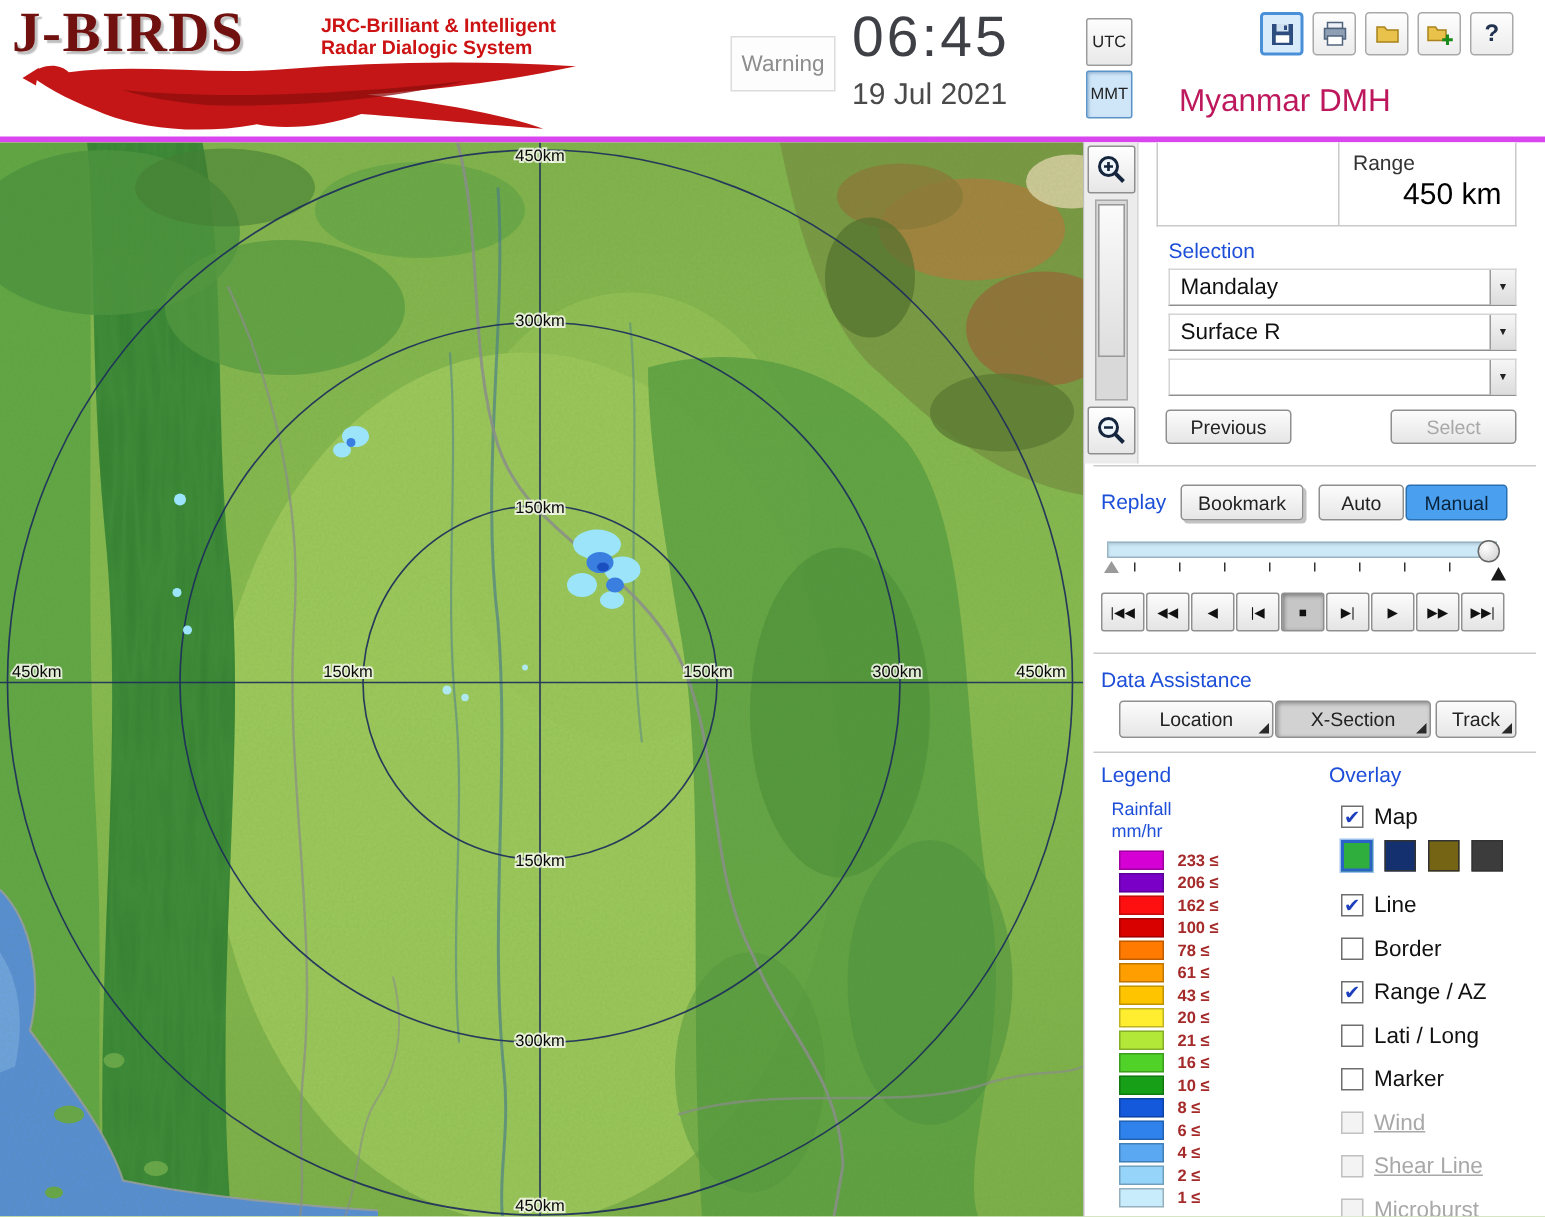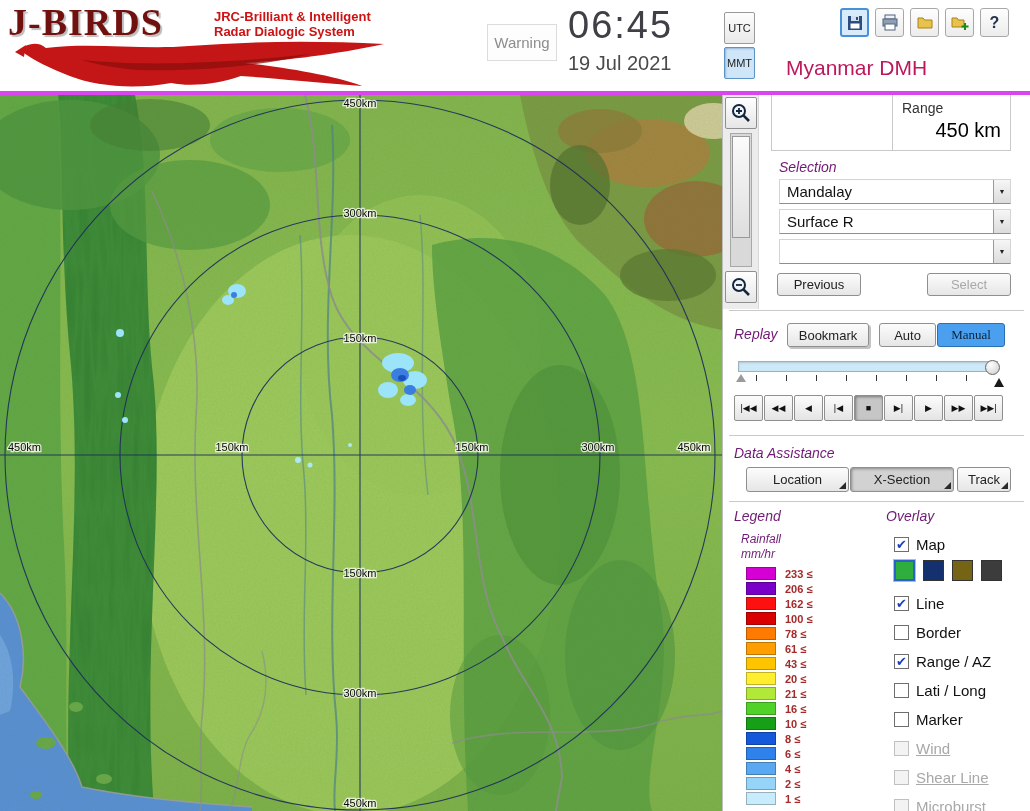--- a/index.html
+++ b/index.html
@@ -34,30 +34,30 @@
   .zoom-btn { position: absolute; left: 2px; width: 32px; height: 32px; background: linear-gradient(#ffffff,#e6e6e6); border: 1px solid #8f8f8f; border-radius: 2px; display: flex; align-items: center; justify-content: center; padding: 0; }
   .zoom-in { top: 2px; } .zoom-out { top: 176px; }
   .vslider { position: absolute; left: 7px; top: 38px; width: 22px; height: 134px; background: #d9d9d9; border: 1px solid #a8a8a8; }
   .vslider-thumb { position: absolute; left: 1px; right: 1px; top: 2px; height: 102px; background: linear-gradient(#fbfbfb,#dedede); border: 1px solid #999; }
 
   .range-box { position: absolute; left: 48px; top: 0; width: 240px; height: 56px; background: #fff; border: 1px solid #c9c9c9; border-top: none; }
   .range-divider { position: absolute; left: 120px; top: 0; bottom: 0; width: 1px; background: #c9c9c9; }
   .range-label { position: absolute; left: 130px; top: 5px; font-size: 14px; color: #333; }
   .range-value { position: absolute; right: 9px; top: 24px; font-size: 20px; color: #000; }
 
-  .sec-label { position: absolute; font-size: 14px; color: #701a75; font-style: italic; }
+  .sec-label { position: absolute; font-size: 14px; color: #1d4ed8; }
   .dd-row { position: absolute; left: 56px; width: 232px; height: 25px; background: #fff; border: 1px solid #d4d4d4; border-bottom: 1px solid #8f8f8f; }
   .dd-value { position: absolute; left: 7px; top: 3px; font-size: 15px; color: #111; }
   .dd-btn { position: absolute; right: 0; top: 0; width: 17px; height: 23px; background: linear-gradient(#f6f6f6,#dcdcdc); border-left: 1px solid #9a9a9a; display: flex; align-items: center; justify-content: center; }
   .dd-btn::after { content: "▼"; font-size: 7px; color: #222; }
 
   .btn { position: absolute; background: linear-gradient(#fcfcfc,#e6e6e6); border: 1px solid #8f8f8f; border-radius: 3px; font-size: 13px; font-family: inherit; color: #222; display: flex; align-items: center; justify-content: center; padding: 0; }
   .btn.disabled { color: #a8a8a8; }
   .btn.pressed { background: #d2d2d2; box-shadow: inset 1px 1px 3px rgba(0,0,0,.35); }
-  .btn.blue { background: #4aa0ee; border-color: #2a6fb0; color: #09233d; font-family: Liberation Serif, serif; }
+  .btn.blue { background: #4aa0ee; border-color: #2a6fb0; color: #09233d; }
   .btn.shadowed { box-shadow: 2px 2px 0 #c2c2c2; }
 
   .hr { position: absolute; left: 6px; right: 6px; height: 1px; background: #c9c9c9; }
 
   .timeline { position: absolute; left: 15px; top: 264px; width: 266px; height: 32px; }
   .tl-track { position: absolute; left: 0; right: 6px; top: 2px; height: 11px; background: #cde9f7; border: 1px solid #9ab3c0; box-shadow: inset 0 1px 2px rgba(0,0,0,.15); }
   .tl-thumb { position: absolute; right: -3px; top: -2px; width: 15px; height: 15px; border-radius: 50%; background: radial-gradient(circle at 35% 30%, #ffffff, #cccccc); border: 1px solid #666; }
   .tick { position: absolute; width: 1px; height: 6px; background: #333; top: 16px; }
   .tri { position: absolute; width: 0; height: 0; border-left: 5px solid transparent; border-right: 5px solid transparent; }
   .tri.left { left: -2px; top: 15px; border-bottom: 8px solid #9a9a9a; }

